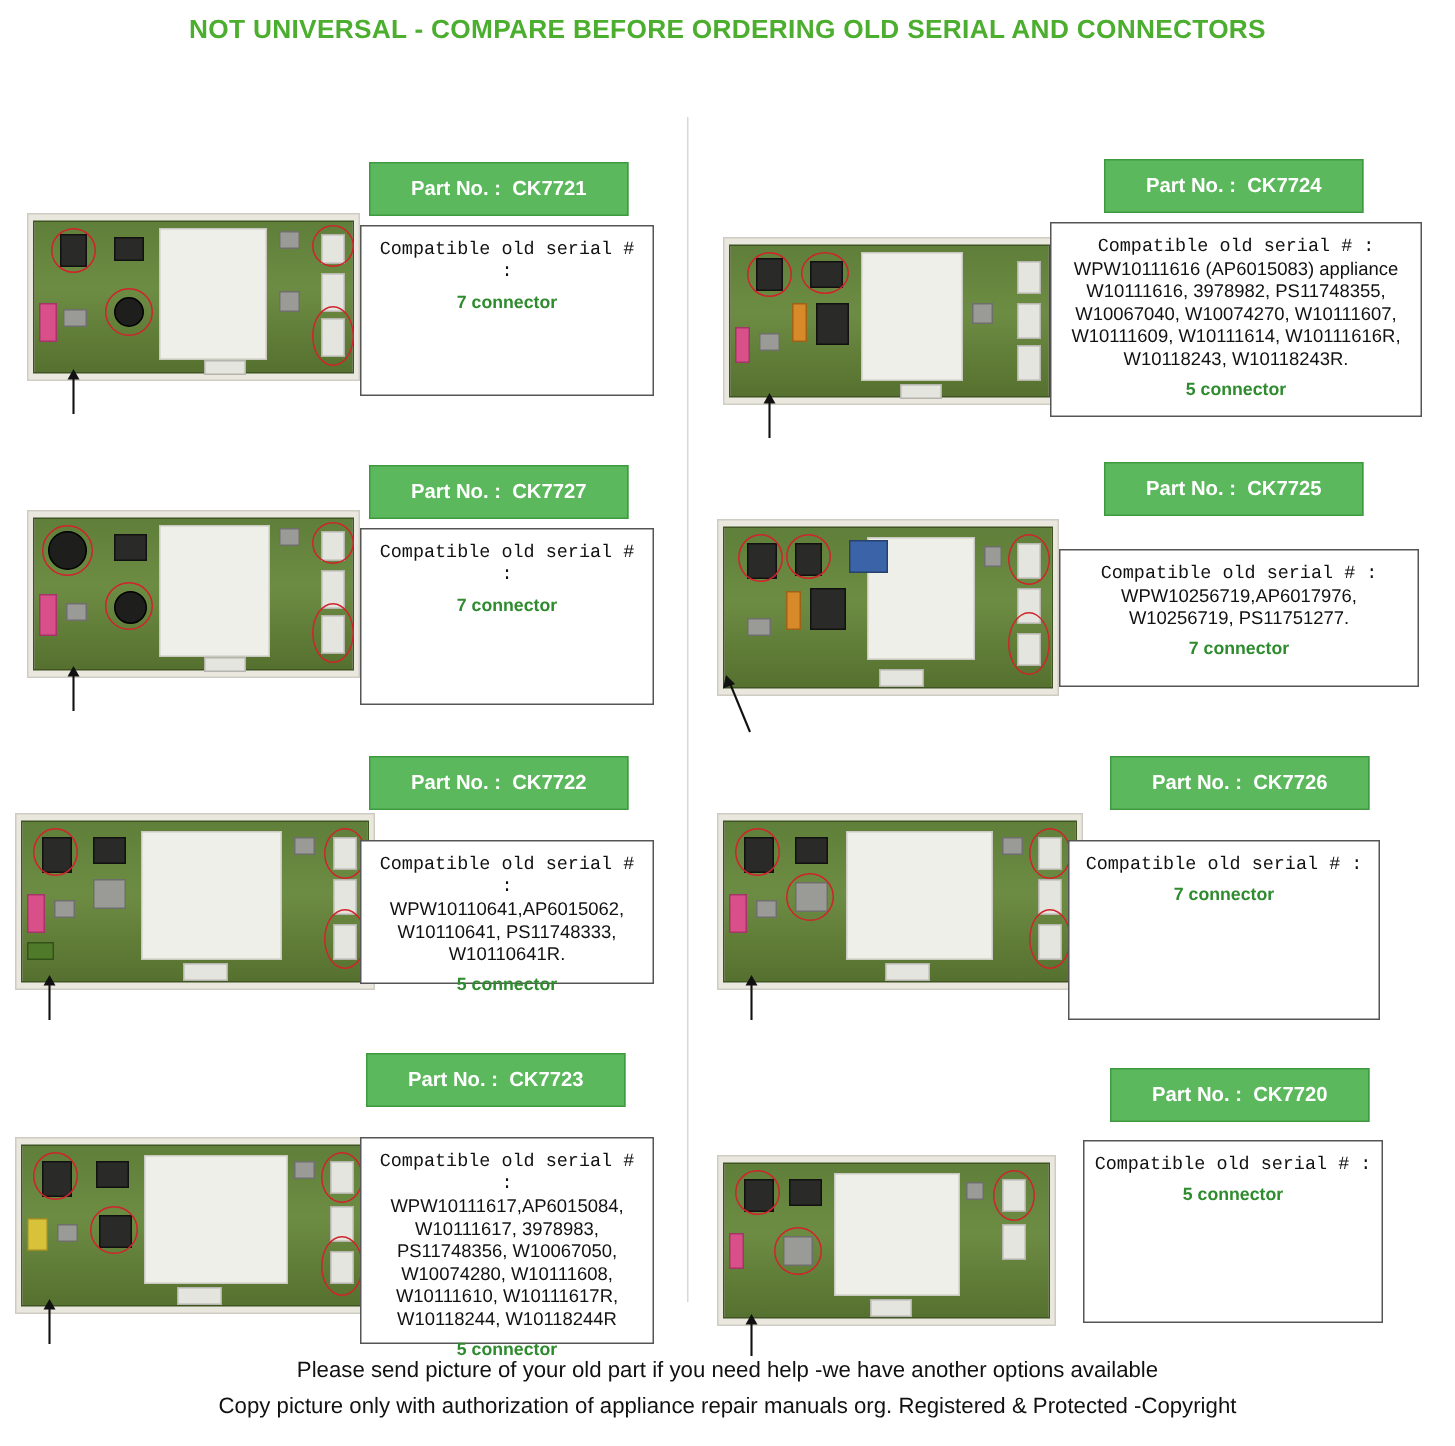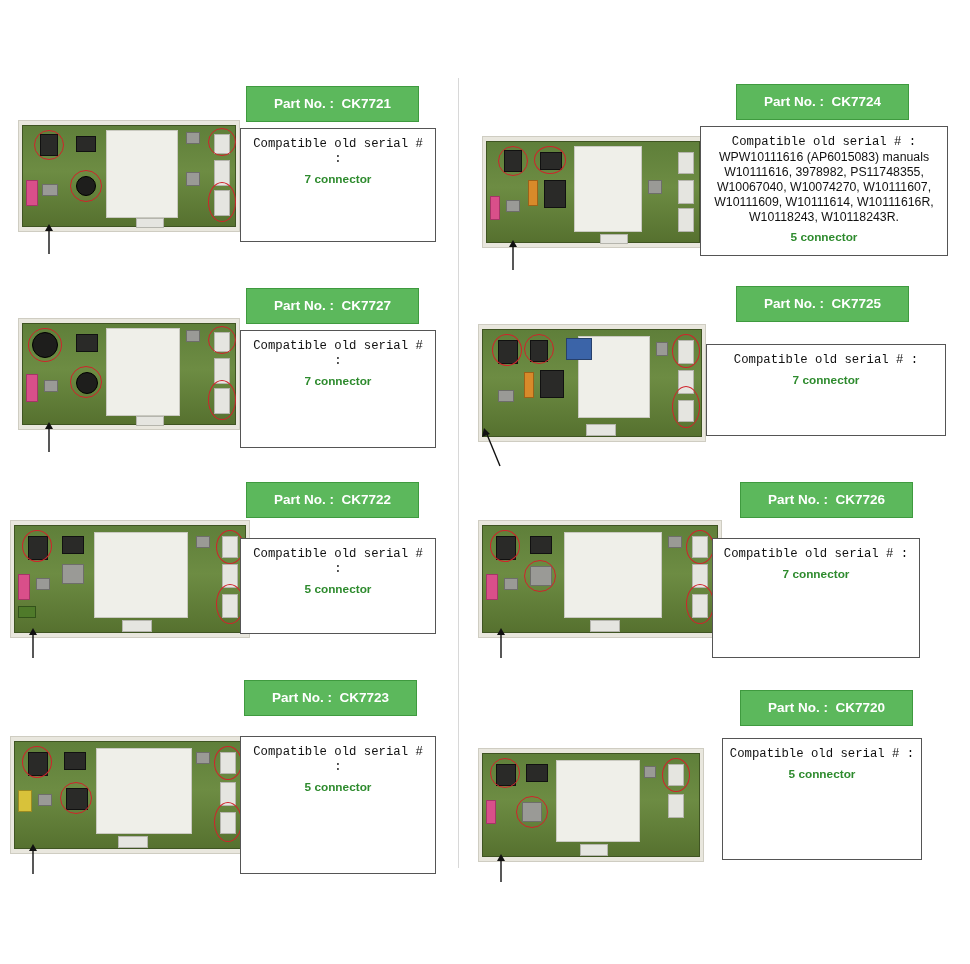--- a/index.html
+++ b/index.html
@@ -150,20 +150,21 @@
   }
   .footer-l1 { font-size: 14.8px; line-height: 24px; color: #111; }
   .footer-l2 { font-size: 14.8px; line-height: 24px; color: #111; }
 </style>
 </head>
 <body>
 
 <div class="page">
 
   <div class="header">
+    <div class="header-title">NOT  UNIVERSAL - COMPARE BEFORE ORDERING OLD SERIAL AND CONNECTORS</div>
   </div>
 
   <div class="v-divider"></div>
 
   <div class="card">
     <div class="board-wrap" style="left:18px; top:112px; width:222px; height:112px;">
       <div class="board"></div>
       <div class="pcb" style="left:4px; top:5px; width:214px; height:102px;"></div>
       <div class="shield" style="left:88px; top:10px; width:72px; height:88px;"></div>
       <div class="comp c-black" style="left:22px; top:14px; width:18px; height:22px;"></div>
@@ -220,21 +221,21 @@
             <path d="M7 2 L7 30" stroke="#111" stroke-width="1.4" fill="none"></path>
             <path d="M7 0 L3 7 L11 7 Z" fill="#111"></path>
           </svg>
       </div>
     </div>
     <div class="partno" style="left:736px; top:76px; width:173px; height:36px;">
       <span>Part No. :</span>&nbsp;&nbsp;<span>CK7724</span>
     </div>
     <div class="infobox" style="left:700px; top:118px; width:248px; height:130px;">
       <span class="lead">Compatible old serial # :</span>
-      <span class="serials" style="white-space:pre-line">WPW10111616 (AP6015083) manuals
+      <span class="serials" style="white-space:pre-line">WPW10111616 (AP6015083) appliance
 W10111616, 3978982, PS11748355,
 W10067040, W10074270, W10111607,
 W10111609, W10111614, W10111616R,
 W10118243, W10118243R.</span>
       <span class="conn">5 connector</span>
     </div>
   </div>
 
   <div class="card">
     <div class="board-wrap" style="left:18px; top:310px; width:222px; height:112px;">
@@ -297,20 +298,22 @@
             <path d="M18 38 L4 4" stroke="#111" stroke-width="1.4" fill="none"></path>
             <path d="M2 0 L8 6 L0 9 Z" fill="#111"></path>
           </svg>
       </div>
     </div>
     <div class="partno" style="left:736px; top:278px; width:173px; height:36px;">
       <span>Part No. :</span>&nbsp;&nbsp;<span>CK7725</span>
     </div>
     <div class="infobox" style="left:706px; top:336px; width:240px; height:92px;">
       <span class="lead">Compatible old serial # :</span>
+      <span class="serials" style="white-space:pre-line">WPW10256719,AP6017976,
+W10256719, PS11751277.</span>
       <span class="conn">7  connector</span>
     </div>
   </div>
 
   <div class="card">
     <div class="board-wrap" style="left:10px; top:512px; width:240px; height:118px;">
       <div class="board"></div>
       <div class="pcb" style="left:4px; top:5px; width:232px; height:108px;"></div>
       <div class="shield" style="left:84px; top:12px; width:94px; height:86px;"></div>
       <div class="comp c-black" style="left:18px; top:16px; width:20px; height:24px;"></div>
@@ -332,20 +335,23 @@
             <path d="M7 2 L7 30" stroke="#111" stroke-width="1.4" fill="none"></path>
             <path d="M7 0 L3 7 L11 7 Z" fill="#111"></path>
           </svg>
       </div>
     </div>
     <div class="partno" style="left:246px; top:474px; width:173px; height:36px;">
       <span>Part No. :</span>&nbsp;&nbsp;<span>CK7722</span>
     </div>
     <div class="infobox" style="left:240px; top:530px; width:196px; height:96px;">
       <span class="lead">Compatible old serial # :</span>
+      <span class="serials" style="white-space:pre-line">WPW10110641,AP6015062,
+W10110641, PS11748333,
+W10110641R.</span>
       <span class="conn">5 connector</span>
     </div>
   </div>
 
   <div class="card">
     <div class="board-wrap" style="left:478px; top:512px; width:244px; height:118px;">
       <div class="board"></div>
       <div class="pcb" style="left:4px; top:5px; width:236px; height:108px;"></div>
       <div class="shield" style="left:86px; top:12px; width:98px; height:86px;"></div>
       <div class="comp c-black" style="left:18px; top:16px; width:20px; height:24px;"></div>
@@ -402,20 +408,26 @@
             <path d="M7 2 L7 30" stroke="#111" stroke-width="1.4" fill="none"></path>
             <path d="M7 0 L3 7 L11 7 Z" fill="#111"></path>
           </svg>
       </div>
     </div>
     <div class="partno" style="left:244px; top:672px; width:173px; height:36px;">
       <span>Part No. :</span>&nbsp;&nbsp;<span>CK7723</span>
     </div>
     <div class="infobox" style="left:240px; top:728px; width:196px; height:138px;">
       <span class="lead">Compatible old serial # :</span>
+      <span class="serials" style="white-space:pre-line">WPW10111617,AP6015084,
+W10111617, 3978983,
+PS11748356, W10067050,
+W10074280, W10111608,
+W10111610, W10111617R,
+W10118244, W10118244R</span>
       <span class="conn">5 connector</span>
     </div>
   </div>
 
   <div class="card">
     <div class="board-wrap" style="left:478px; top:740px; width:226px; height:114px;">
       <div class="board"></div>
       <div class="pcb" style="left:4px; top:5px; width:218px; height:104px;"></div>
       <div class="shield" style="left:78px; top:12px; width:84px; height:82px;"></div>
       <div class="comp c-black" style="left:18px; top:16px; width:20px; height:22px;"></div>
@@ -438,14 +450,18 @@
     </div>
     <div class="partno" style="left:740px; top:682px; width:173px; height:36px;">
       <span>Part No. :</span>&nbsp;&nbsp;<span>CK7720</span>
     </div>
     <div class="infobox" style="left:722px; top:730px; width:200px; height:122px;">
       <span class="lead">Compatible old serial # :</span>
       <span class="conn">5 connector</span>
     </div>
   </div>
 
+  <div class="footer">
+    <div class="footer-l1">Please send picture of your old part if you need help -we have another options available</div>
+    <div class="footer-l2">Copy picture  only with authorization of appliance repair manuals org. Registered &amp; Protected -Copyright</div>
+  </div>
 
 </div>
 
 </body></html>

